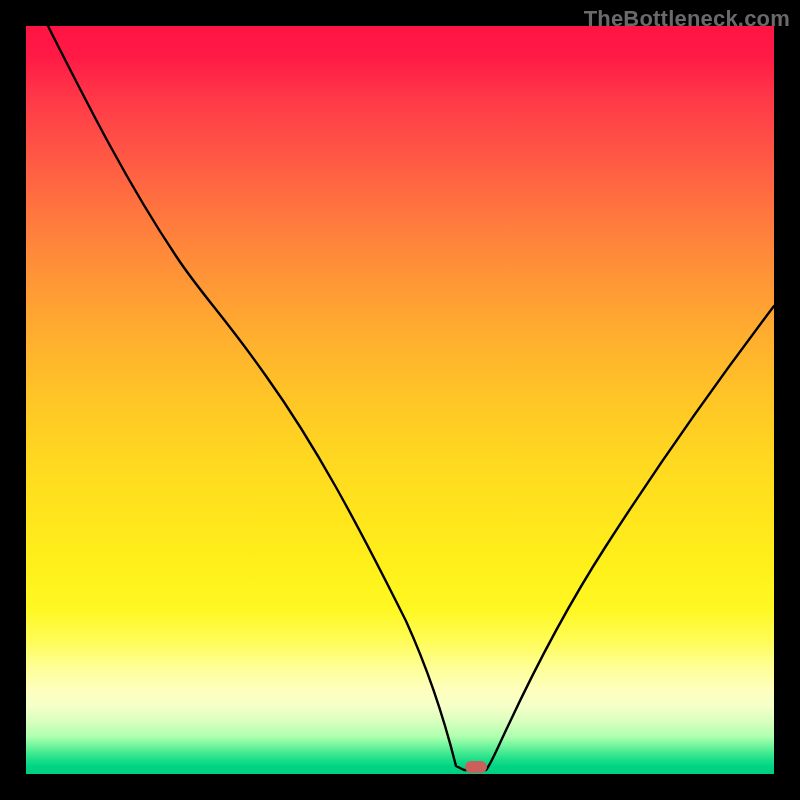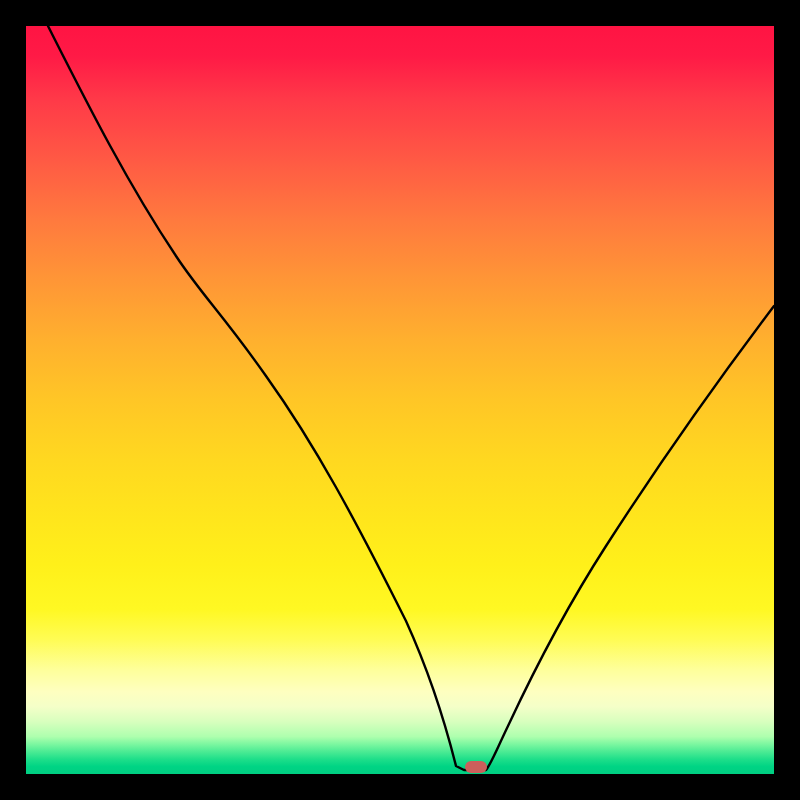--- a/index.html
+++ b/index.html
@@ -75,20 +75,21 @@
     width: 22px;
     height: 12px;
     border-radius: 6px;
     background: #cb5f5b;
   }
 </style>
 </head>
 <body>
 
 <div class="frame">
+  <div class="watermark">TheBottleneck.com</div>
 
   <div class="plot-area">
     <div class="gradient-bg"></div>
 
     <svg class="curve" viewBox="0 0 748 748" preserveAspectRatio="none">
       <path d="M 22 0
            C 60 75, 100 155, 150 230
            C 175 268, 198 290, 240 350
            C 290 420, 330 495, 380 595
            C 405 650, 420 700, 430 740

